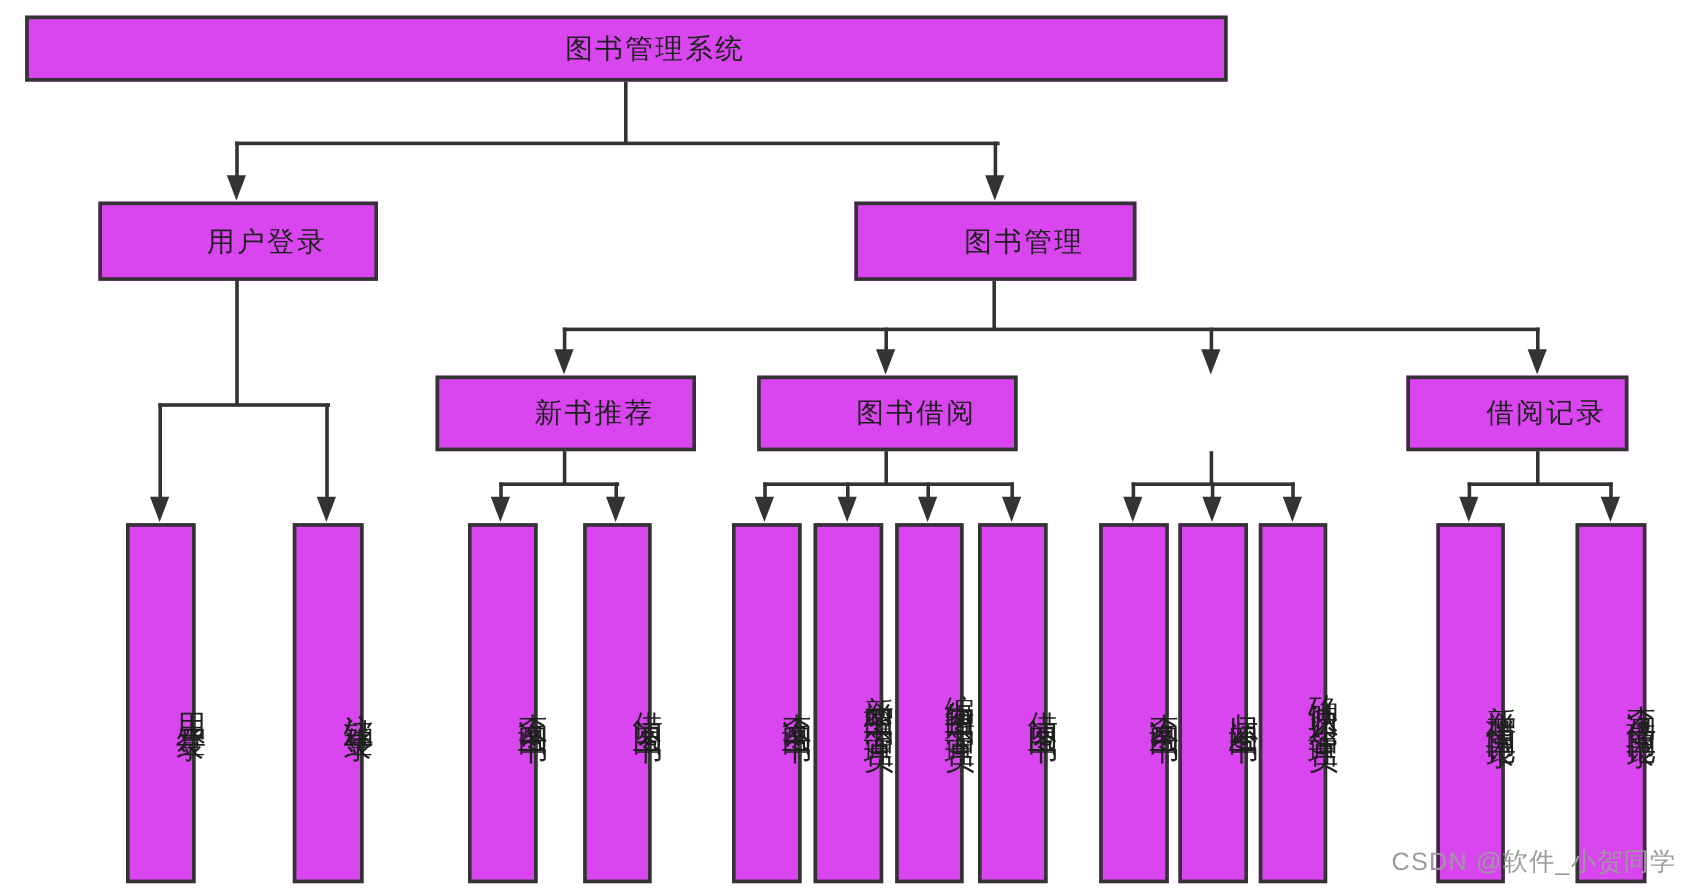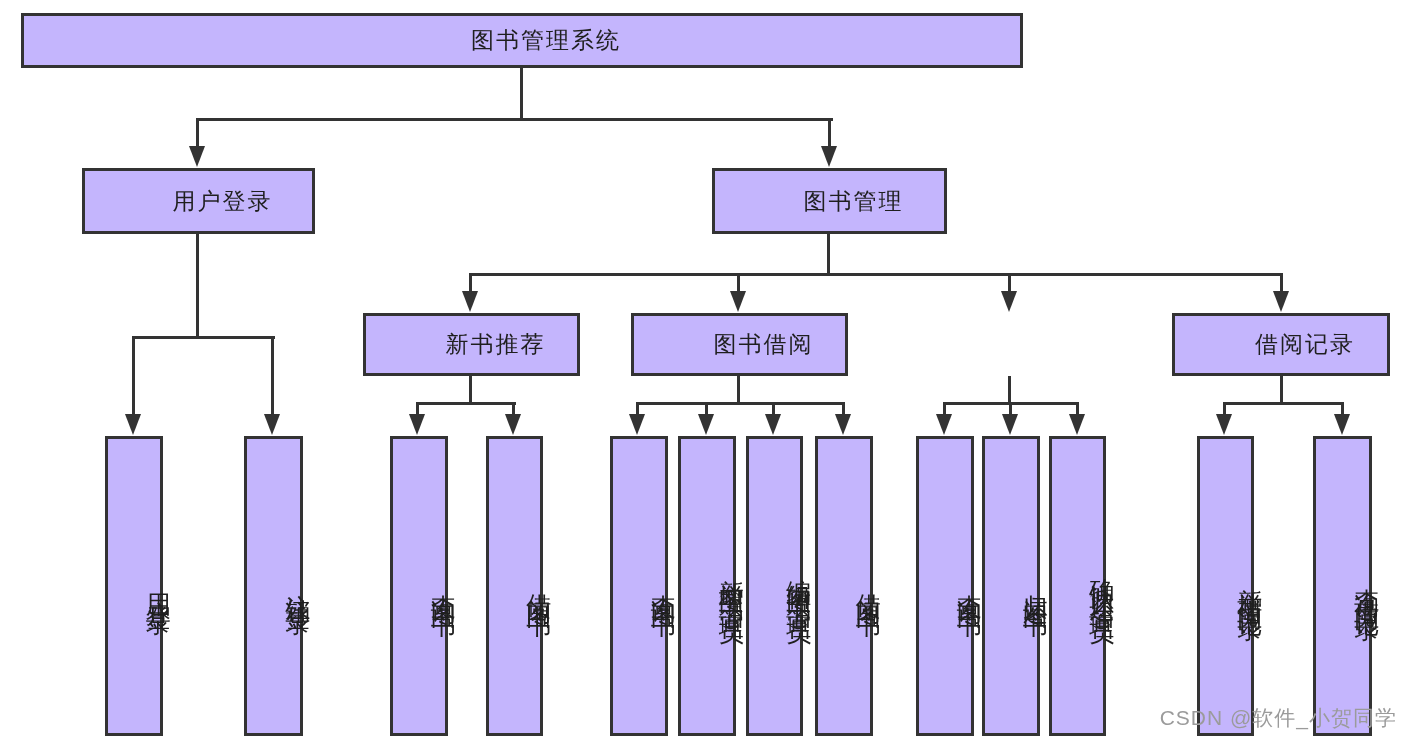--- a/index.html
+++ b/index.html
@@ -1,19 +1,19 @@
 <!DOCTYPE html>
 <html style="--line: #333333; --text: #1f1f1f;"><head>
 <meta charset="utf-8">
 <style>
   html,body{margin:0;padding:0;background:#fff;}
   body{font-family:"Liberation Sans","DejaVu Sans",sans-serif;}
   :root{--line:#333333;--text:#1f1f1f;}
   #canvas{position:relative;width:1405px;height:747px;background:#ffffff;overflow:hidden;}
-  .node{position:absolute;border:3px solid var(--line);background:#c4b5fd;box-sizing:border-box;
+  .node{position:absolute;border:3px solid var(--line);background:#d946ef;box-sizing:border-box;
         display:flex;align-items:center;justify-content:center;color:var(--text);padding-left:48px;}
   .node.h span{font-size:23px;letter-spacing:2px;white-space:nowrap;}
   .node.v span{writing-mode:vertical-lr;text-orientation:mixed;font-size:25px;
                letter-spacing:6px;line-height:1.1;}
   .line{position:absolute;background:var(--line);}
   .arrow{position:absolute;width:0;height:0;
          border-left:8px solid transparent;border-right:8px solid transparent;
          border-top:21px solid var(--line);}
   .watermark{position:absolute;right:8px;bottom:15px;font-size:21px;color:#9b9b9b;
              letter-spacing:1px;z-index:5;white-space:nowrap;}
@@ -31,21 +31,21 @@
     </div>
     <div class="node h" style="left: 712px; top: 168px; width: 235px; height: 66px;">
       <span>图书管理</span>
     </div>
     <div class="node h" style="left: 363px; top: 313px; width: 217px; height: 63px;">
       <span>新书推荐</span>
     </div>
     <div class="node h" style="left: 631px; top: 313px; width: 217px; height: 63px;">
       <span>图书借阅</span>
     </div>
-    <div class="node h" style="left: 1172px; top: 313px; width: 218px; height: 63px;">
+    <div class="node h" style="left: 1172px; top: 313px; width: 185px; height: 63px;">
       <span>借阅记录</span>
     </div>
     <div class="node v" style="left: 105px; top: 436px; width: 58px; height: 300px;">
       <span>用户登录</span>
     </div>
     <div class="node v" style="left: 244px; top: 436px; width: 59px; height: 300px;">
       <span>注销登录</span>
     </div>
     <div class="node v" style="left: 390px; top: 436px; width: 58px; height: 300px;">
       <span>查询图书</span>

